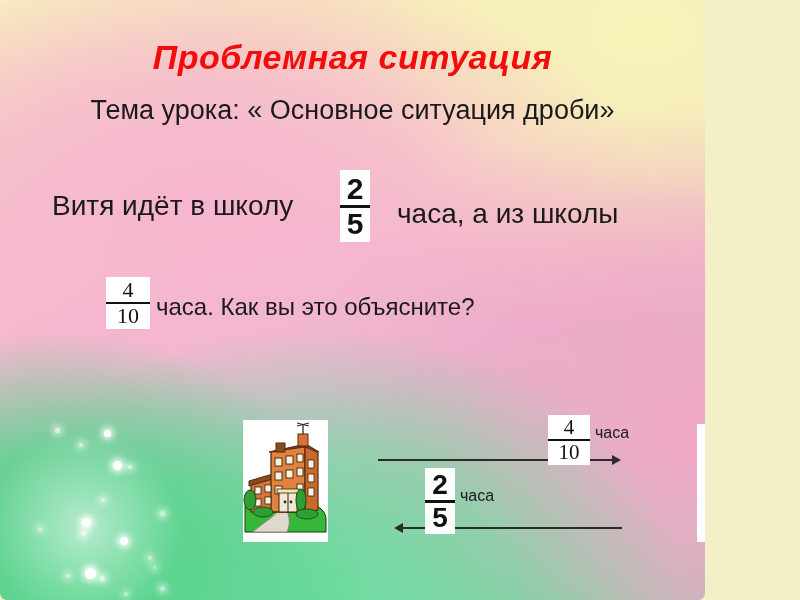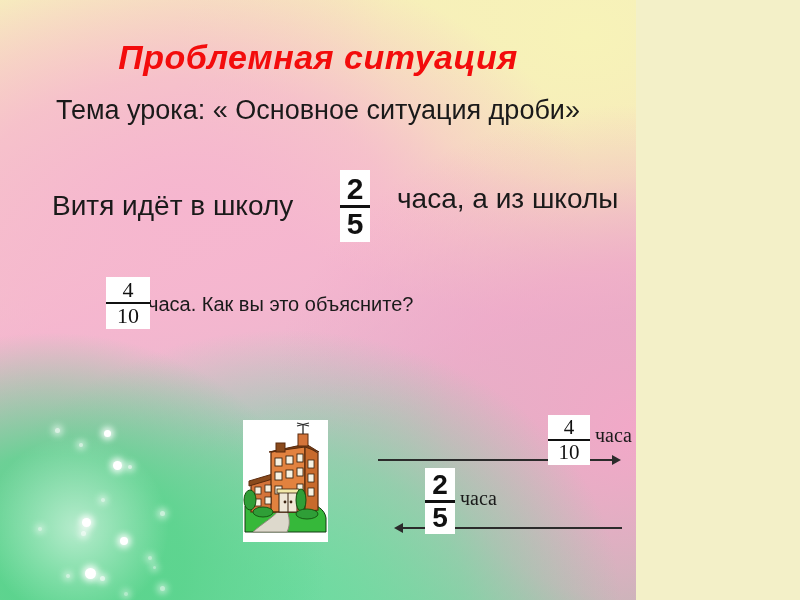--- a/index.html
+++ b/index.html
@@ -2,54 +2,55 @@
 <html><head>
 <meta charset="utf-8">
 <style>
   html,body{margin:0;padding:0;}
   body{
     width:800px;height:600px;overflow:hidden;
     font-family:"Liberation Sans", sans-serif;
     background:#f3f0c8;
   }
   #slide{
-    position:relative;width:636px;height:600px;overflow:hidden;
+    position:relative;width:705px;height:600px;overflow:hidden;
     background:
       radial-gradient(circle at 12% 88%, rgba(255,255,255,0.55) 0%, rgba(255,255,255,0) 12%),
       radial-gradient(ellipse 60% 55% at 8% 95%, #58d48c 0%, rgba(88,212,140,0.85) 35%, rgba(88,212,140,0) 72%),
       radial-gradient(ellipse 70% 60% at 45% 100%, #6ddba0 0%, rgba(109,219,160,0.6) 40%, rgba(109,219,160,0) 75%),
       radial-gradient(ellipse 75% 70% at 100% 72%, #f2a8c8 0%, rgba(242,168,200,0.75) 40%, rgba(242,168,200,0) 78%),
       radial-gradient(ellipse 85% 55% at 28% 34%, #f6b6cf 0%, rgba(246,182,207,0.72) 38%, rgba(246,182,207,0) 76%),
       radial-gradient(ellipse 80% 60% at 92% 6%, #f7f3b8 0%, rgba(247,243,184,0.85) 40%, rgba(247,243,184,0) 80%),
       linear-gradient(160deg, #f7f2bc 0%, #f6dcc0 18%, #f3b8cf 42%, #dfb9cf 60%, #9ed3ae 82%, #62d694 100%);
+    border-radius: 7px;
   }
   
   .spark{position:absolute;border-radius:50%;background:#ffffff;
     box-shadow:0 0 6px 3px rgba(255,255,255,0.85);pointer-events:none;}
 
   .title{
     position:absolute;left:0;right:0;top:38px;text-align:center;
     color:#f30c0c;font-weight:bold;font-style:italic;font-size:34px;
     letter-spacing:0.5px;white-space:nowrap;
   }
   .subtitle{
     position:absolute;left:0;right:0;top:95px;text-align:center;
     color:#1a1a1a;font-size:27px;white-space:nowrap;
   }
   .line1{
     position:absolute;left:52px;top:190px;
     color:#1a1a1a;font-size:28px;white-space:nowrap;text-align:center;
   }
   .line1b{
-    position:absolute;left:397px;top:183px;
+    position:absolute;left:397px;top:198px;
     color:#1a1a1a;font-size:28px;white-space:nowrap;
   }
   .line2{
-    position:absolute;left:148px;top:293px;
-    color:#1a1a1a;font-size:20px;white-space:nowrap;
+    position:absolute;left:156px;top:293px;
+    color:#1a1a1a;font-size:24px;white-space:nowrap;
   }
 
   
   .frac{
     position:absolute;background:#ffffff;display:flex;flex-direction:column;
     align-items:center;justify-content:center;line-height:1;color:#111;
   }
   .frac .num{display:block;}
   .frac .den{display:block;}
   .frac .bar{background:#111;width:100%;}
@@ -59,21 +60,21 @@
   .frac-sans .bar{height:3px;margin:1px 0;}
   
   .frac-serif{font-family:"Liberation Serif", serif;font-weight:normal;}
   .frac-serif .bar{height:2px;margin:1px 0;}
 
   #frac25-inline{left:340px;top:170px;width:30px;height:72px;font-size:30px;}
   #frac410-inline{left:106px;top:277px;width:44px;height:52px;font-size:22px;}
   #frac410-diagram{left:548px;top:415px;width:42px;height:50px;font-size:21px;}
   #frac25-diagram{left:425px;top:468px;width:30px;height:66px;font-size:28px;}
 
-  .label-chasa{position:absolute;color:#1a1a1a;font-size:20px;white-space:nowrap;font-family:Liberation Serif, serif;}
+  .label-chasa{position:absolute;color:#1a1a1a;font-size:16px;white-space:nowrap;}
   #chasa-top{left:595px;top:424px;}
   #chasa-bottom{left:460px;top:487px;}
 
   .arrow-line{position:absolute;height:2px;background:#2b2b2b;}
   .arrowhead{position:absolute;width:0;height:0;}
   #arrow-top-line{left:378px;top:459px;width:240px;}
   #arrow-top-head{left:612px;top:455px;border-top:5px solid transparent;border-bottom:5px solid transparent;border-left:9px solid #2b2b2b;}
   #arrow-bottom-line{left:400px;top:527px;width:222px;}
   #arrow-bottom-head{left:394px;top:523px;border-top:5px solid transparent;border-bottom:5px solid transparent;border-right:9px solid #2b2b2b;}
 

